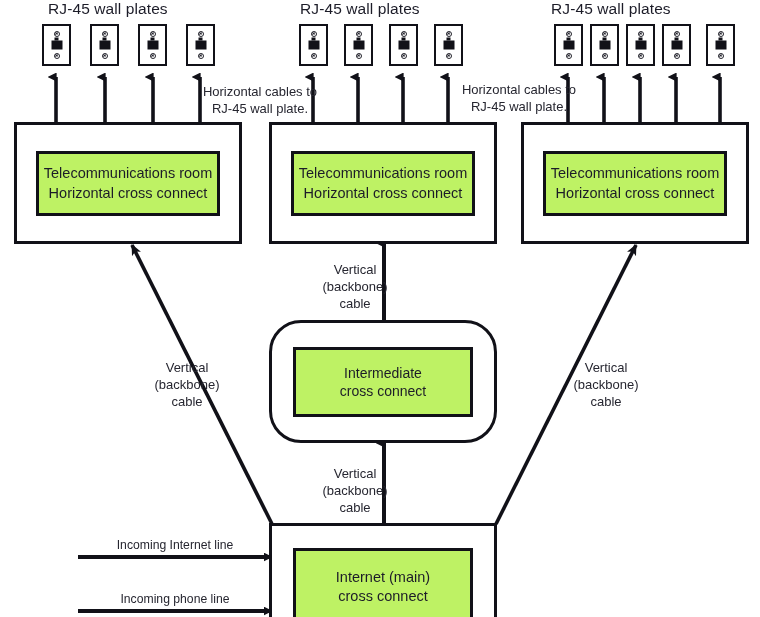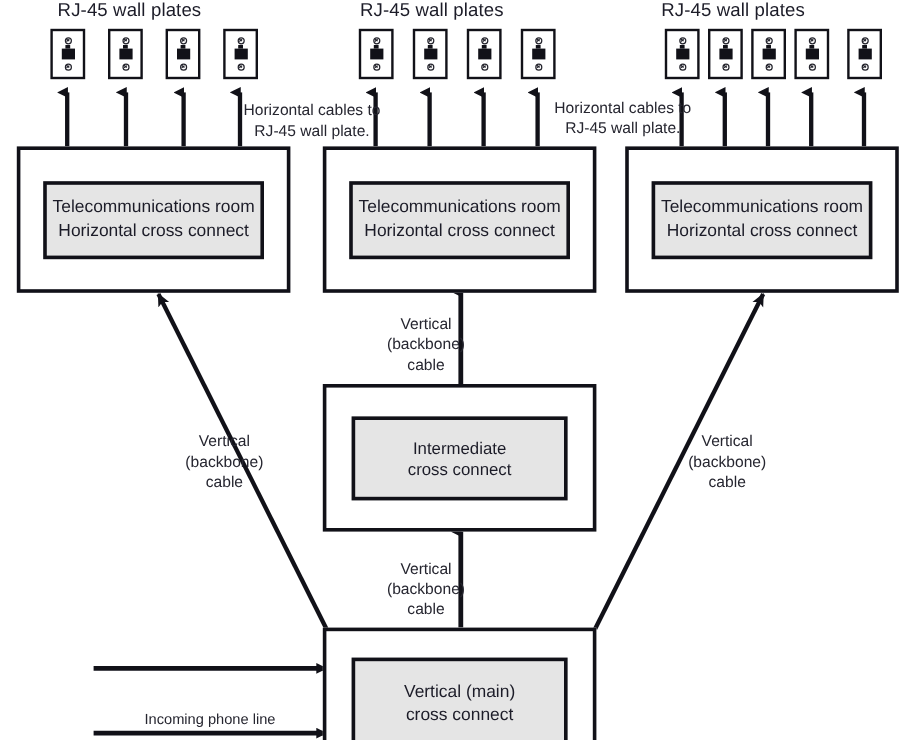--- a/index.html
+++ b/index.html
@@ -91,21 +91,21 @@
   
   .room-box {
     position: absolute;
     border: 3.4px solid #111118;
     background: #ffffff;
     box-sizing: border-box;
   }
   .room-inner {
     position: absolute;
     border: 3.2px solid #111118;
-    background: #e5e5e5;
+    background: #bef264;
     box-sizing: border-box;
     display: flex;
     flex-direction: column;
     align-items: center;
     justify-content: center;
   }
   .room-inner .line {
     font-size: 14.5px;
     line-height: 1.32;
     color: #1c1c28;
@@ -271,30 +271,30 @@
     </div>
   </div>
 
   <div class="room-box" style="left:521px; top:122px; width:228px; height:122px;">
     <div class="room-inner" style="left:19px; top:26px; right:19px; height:65px;">
       <div class="line">Telecommunications room</div>
       <div class="line">Horizontal cross connect</div>
     </div>
   </div>
 
-  <div class="room-box" style="left:269px; top:320px; width:228px; height:123px;">
+  <div class="room-box" style="left:269px; top:320px; width:228px; height:123px;border-radius:32px;">
     <div class="room-inner small" style="left:21px; top:24px; right:21px; height:70px;">
       <div class="line">Intermediate</div>
       <div class="line">cross connect</div>
     </div>
   </div>
 
   <div class="room-box" style="left:269px; top:523px; width:228px; height:110px;">
     <div class="room-inner" style="left:21px; top:22px; right:21px; height:78px;">
-      <div class="line">Vertical (main)</div>
+      <div class="line">Internet (main)</div>
       <div class="line">cross connect</div>
     </div>
   </div>
 
   <div class="label center" style="left:137px; top:360px; width:100px;">
     <div>Vertical</div>
     <div>(backbone)</div>
     <div>cable</div>
   </div>
 
@@ -309,15 +309,16 @@
     <div>(backbone)</div>
     <div>cable</div>
   </div>
 
   <div class="label center" style="left:556px; top:360px; width:100px;">
     <div>Vertical</div>
     <div>(backbone)</div>
     <div>cable</div>
   </div>
 
+  <div class="label bigger center" style="left:85px; top:538px; width:180px;">Incoming Internet line</div>
   <div class="label bigger center" style="left:85px; top:592px; width:180px;">Incoming phone line</div>
 
 </div>
 
 </body></html>

